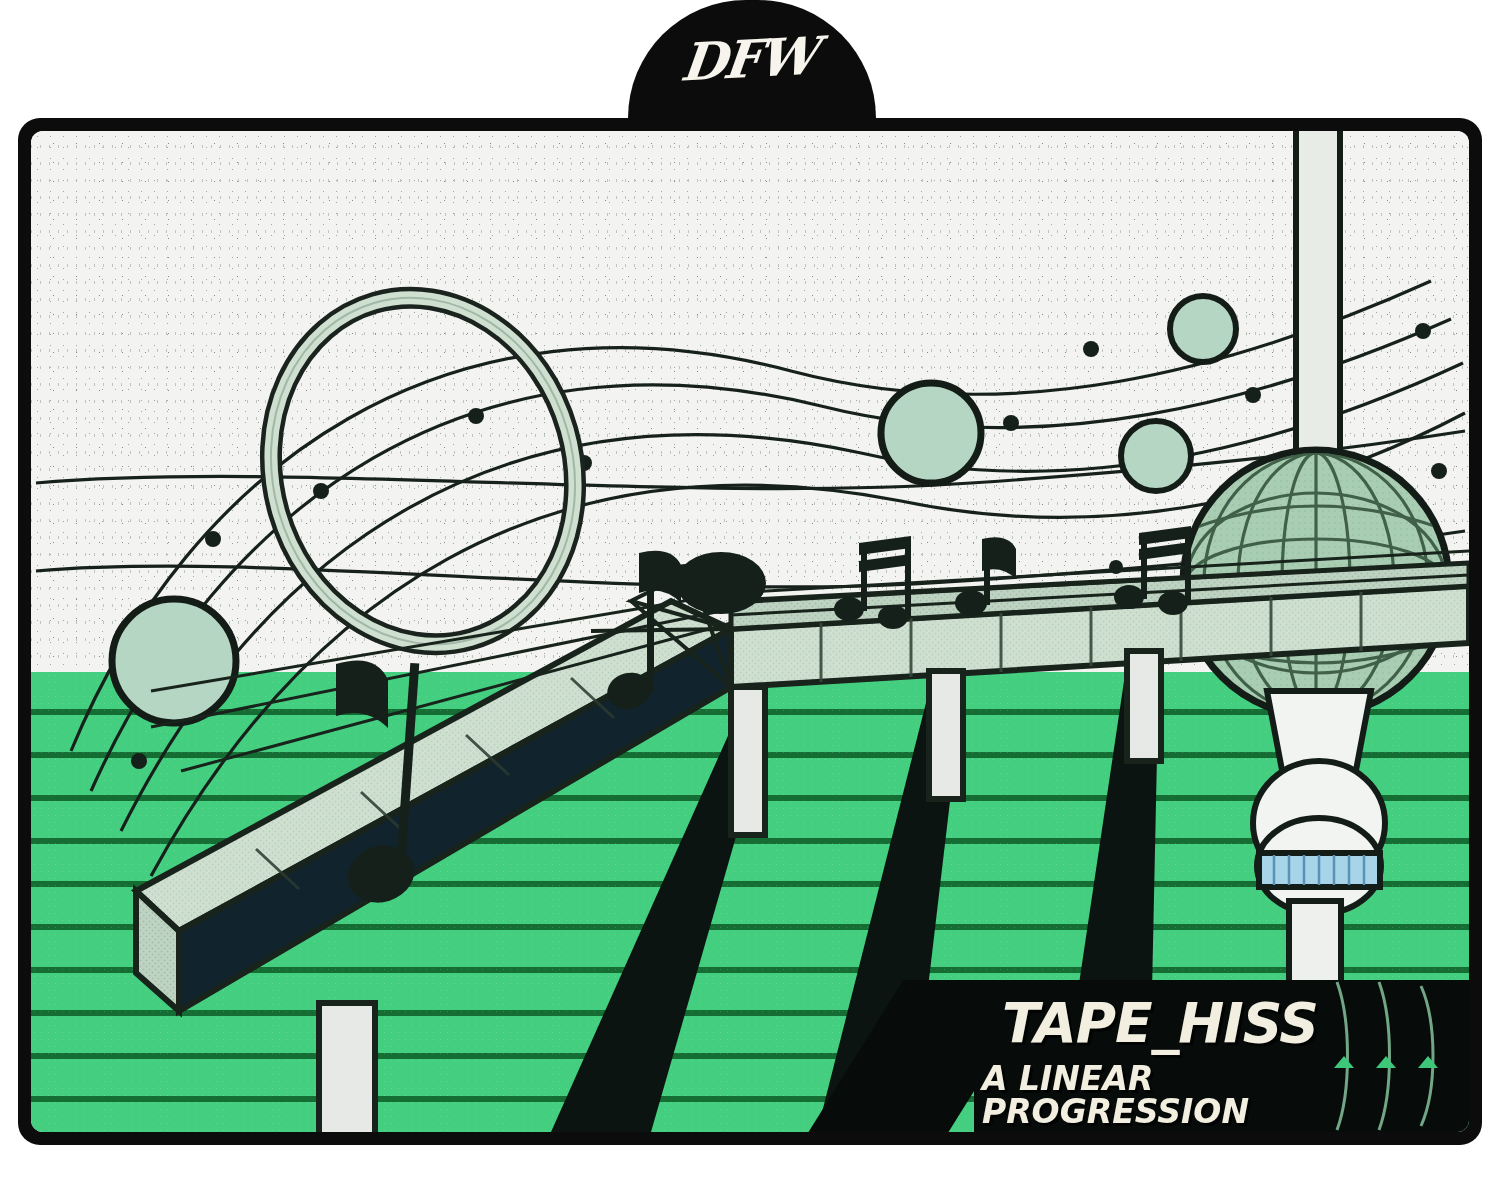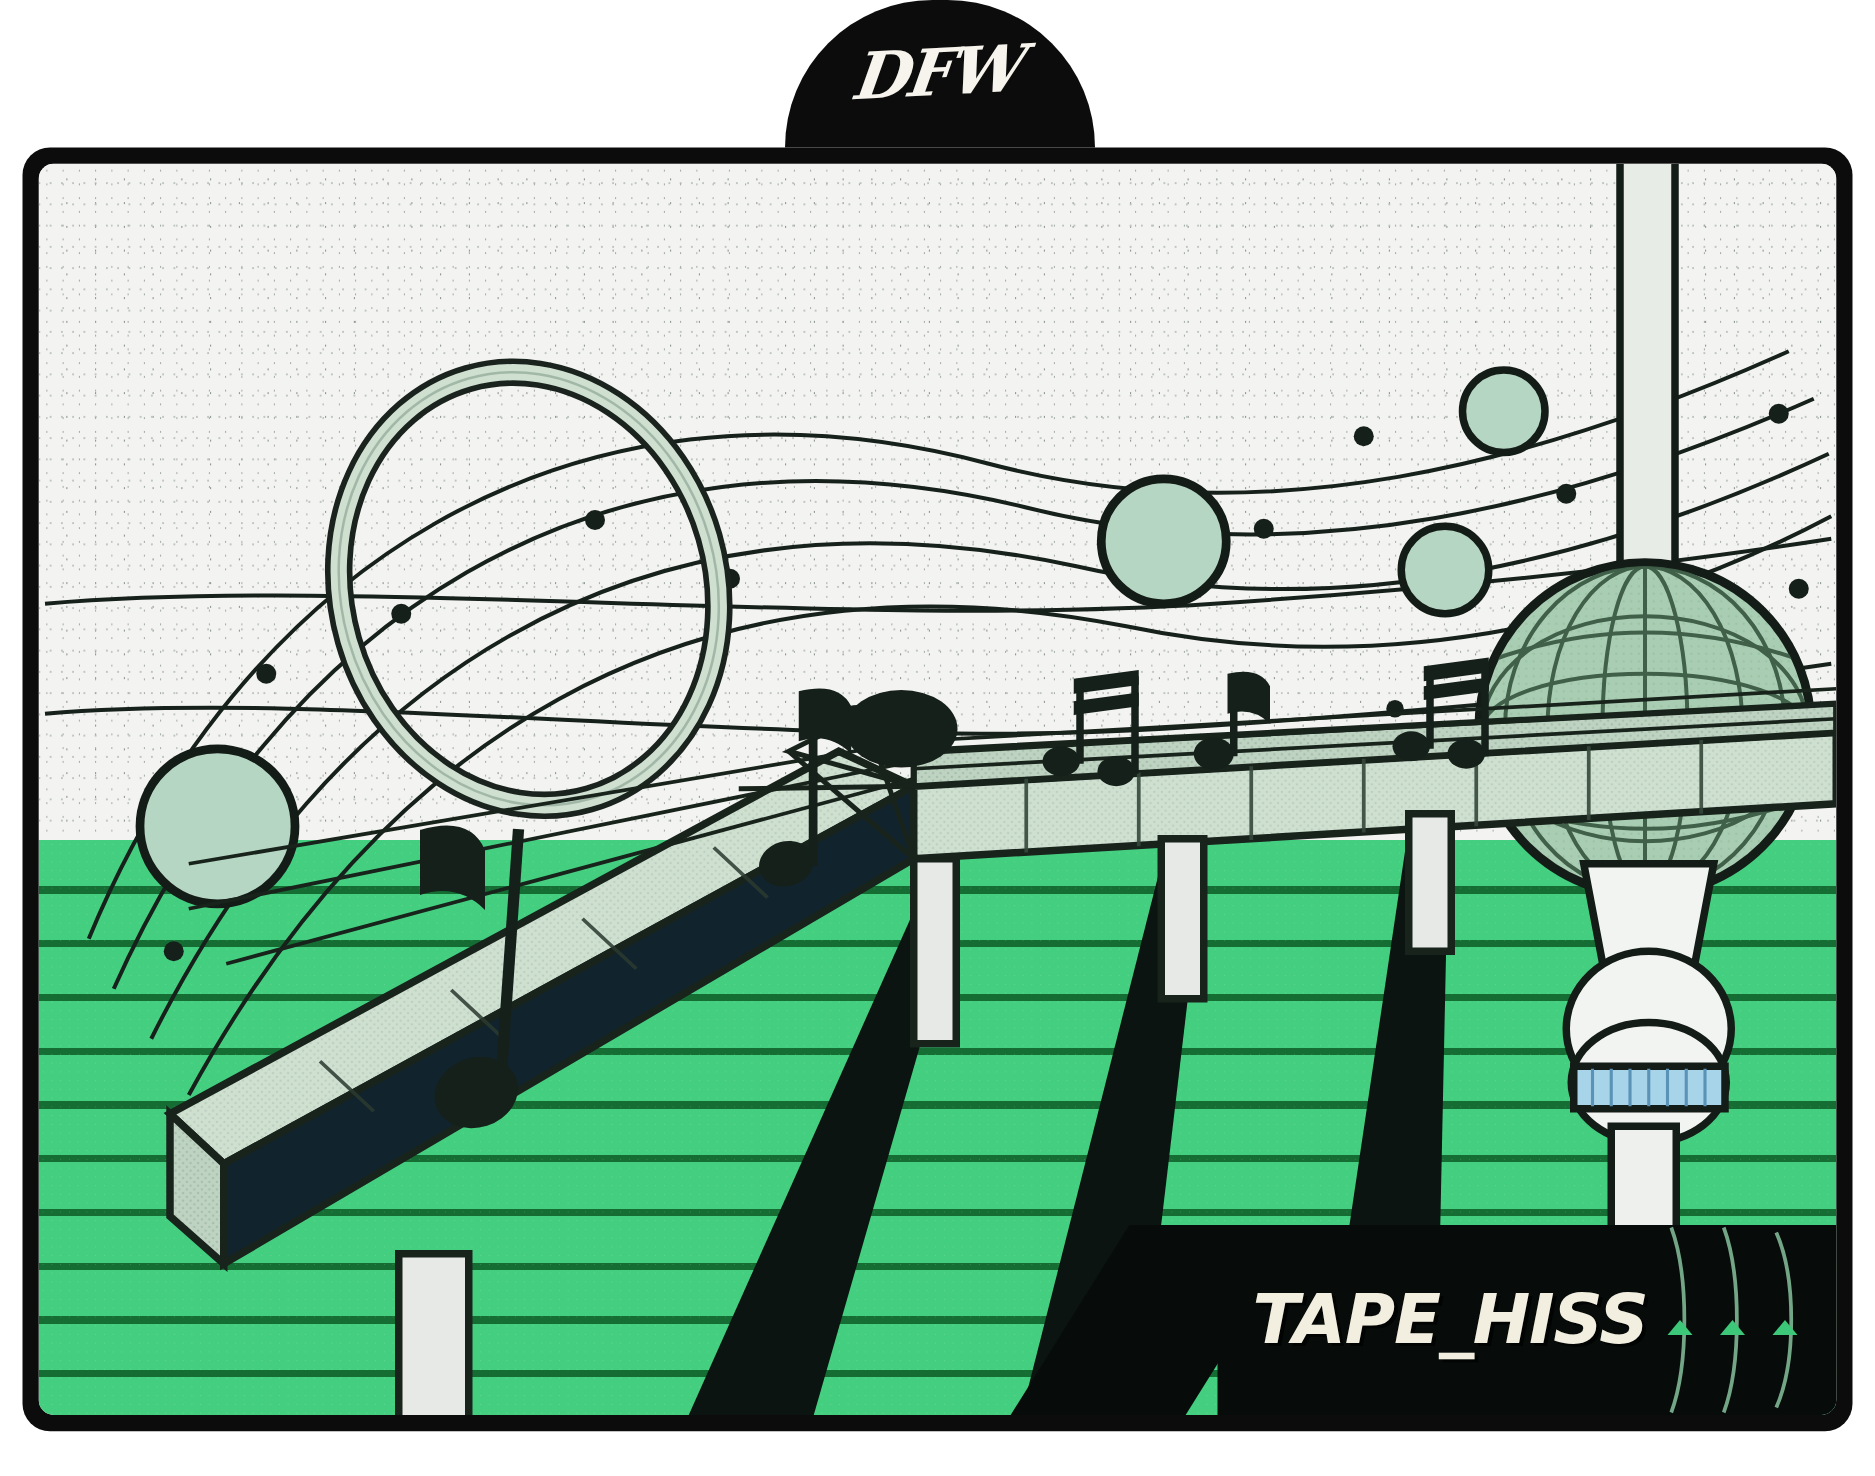--- a/index.html
+++ b/index.html
@@ -80,21 +80,20 @@
   #title-slant{
     position:absolute;left:-118px;top:0;width:140px;height:152px;background:#070c0a;
     transform:skewX(-32deg);
   }
   .title-txt{
     position:absolute;left:28px;top:16px;width:380px;
     color:#f2efe0;font-weight:700;font-style:italic;
     font-family:"DejaVu Sans",sans-serif;
     font-size:55px;letter-spacing:-1px;line-height:1;
     text-shadow:3px 3px 0 rgba(0,0,0,.65);
-    margin-top:32px;
   }
   .sub-txt{
     position:absolute;left:8px;top:82px;width:420px;
     color:#f2efe0;font-weight:700;font-style:italic;
     font-family:"DejaVu Sans",sans-serif;
     font-size:33px;letter-spacing:0px;line-height:1;
     text-shadow:3px 3px 0 rgba(0,0,0,.65);
   }
   #radar{
     position:absolute;right:0;bottom:0;width:152px;height:152px;
@@ -322,20 +321,21 @@
           </g>
         </g>
 
         </g>
       </svg>
 
       <div id="titleblock">
         <div id="title-slant"></div>
         <div id="title-bg"></div>
         <div class="title-txt">TAPE_HISS</div>
+        <div class="sub-txt">A LINEAR PROGRESSION</div>
 
         <svg id="radar" viewBox="0 0 152 152">
           <g fill="none" stroke="#7fb795" stroke-width="3" opacity=".9">
             <path d="M20,2 C34,40 34,112 20,150"></path>
             <path d="M62,2 C76,40 76,112 62,150"></path>
             <path d="M104,6 C120,42 120,110 104,146"></path>
           </g>
           <g fill="#3cc878">
             <path d="M27,76 l-10,12 l20,0 z"></path>
             <path d="M69,76 l-10,12 l20,0 z"></path>

